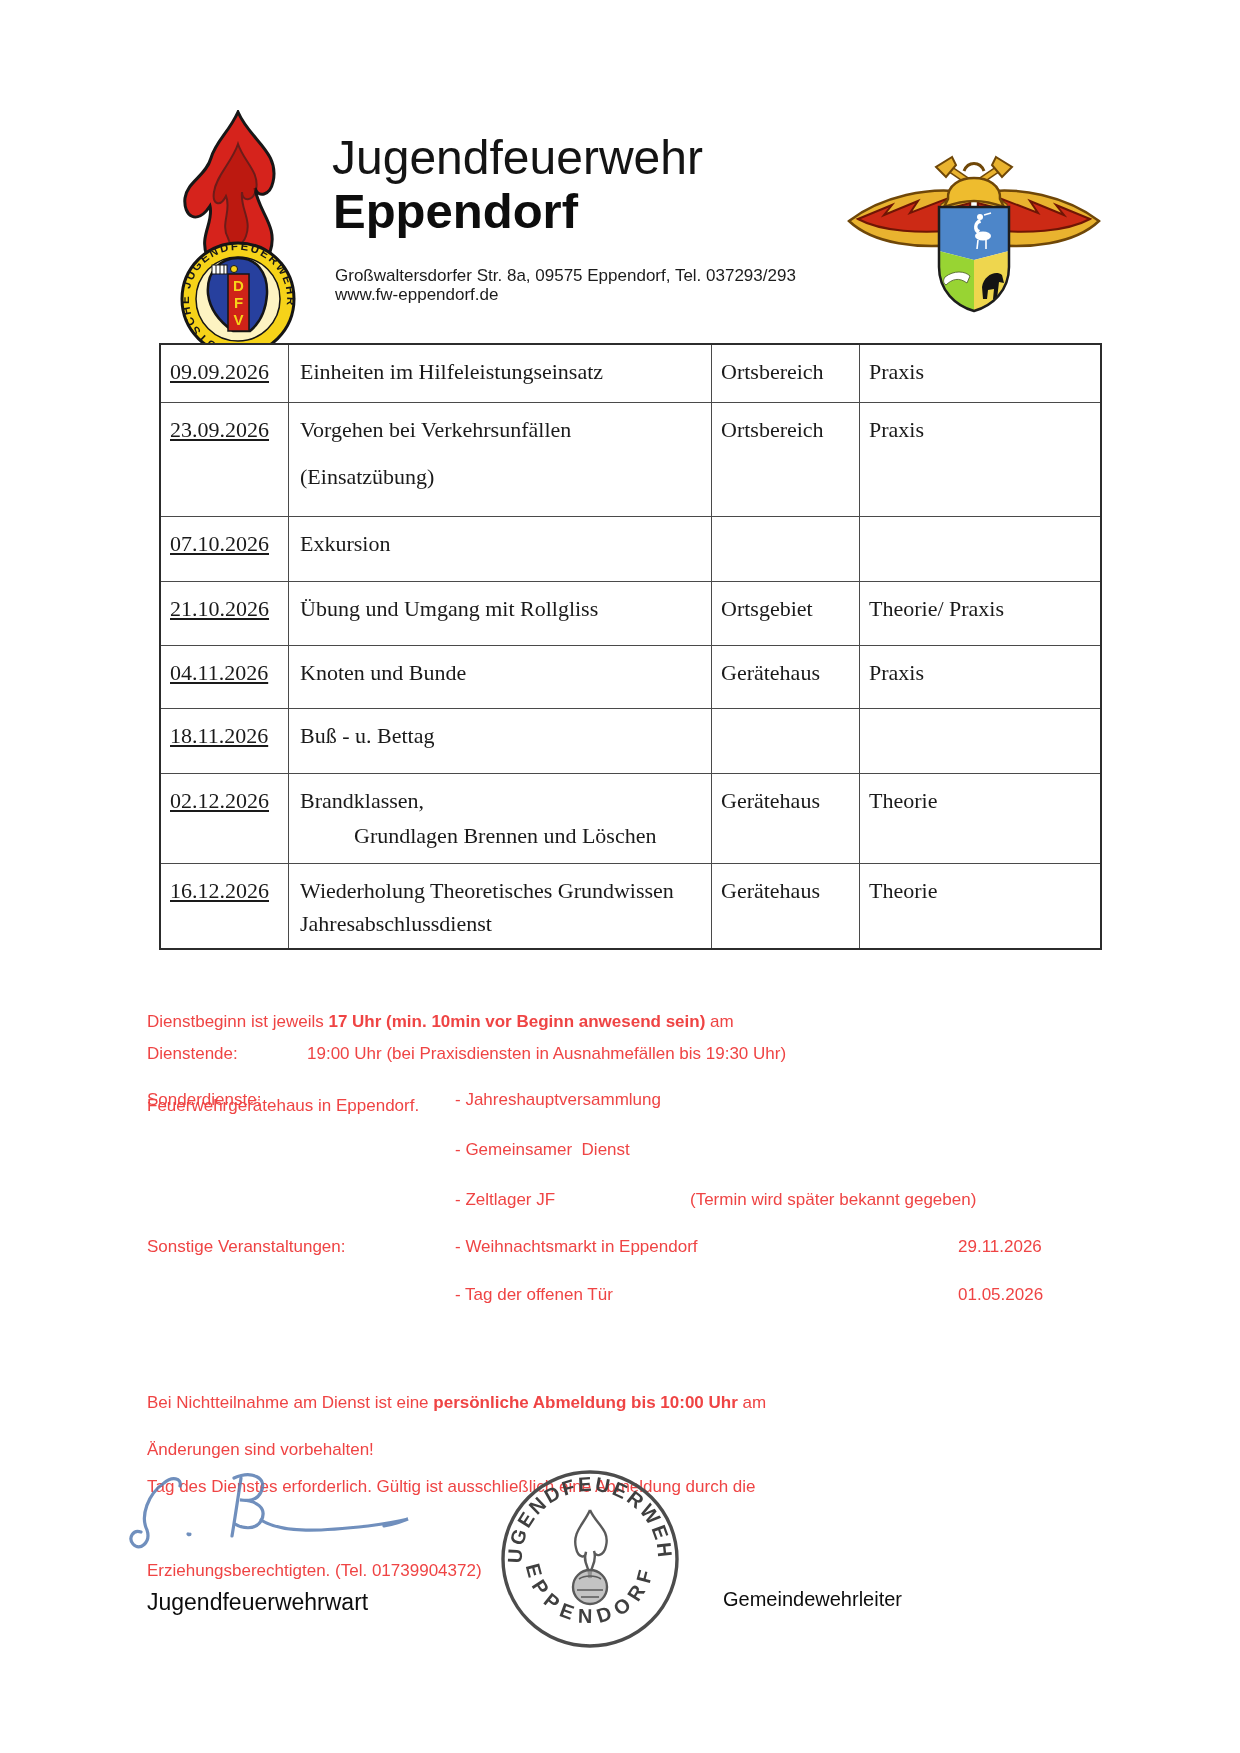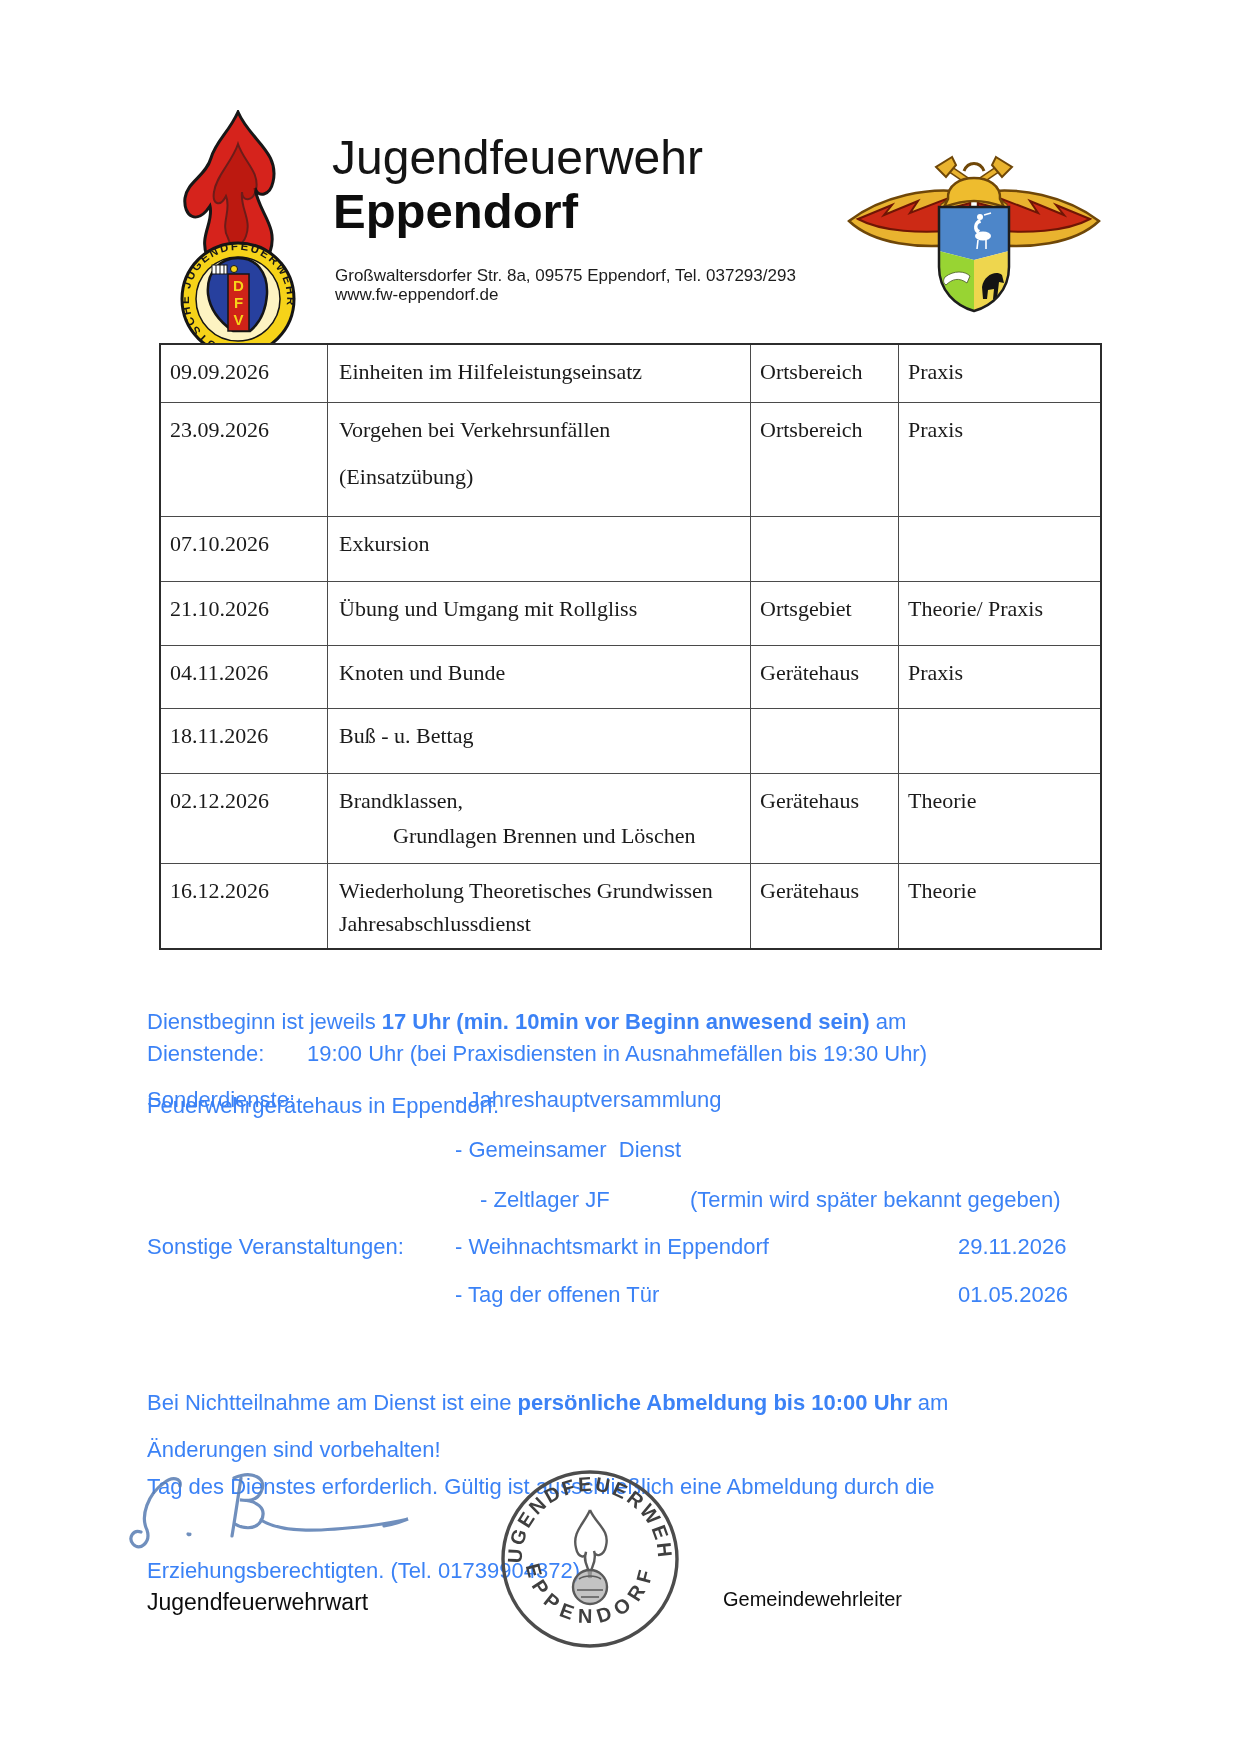--- a/index.html
+++ b/index.html
@@ -13,38 +13,38 @@
   #title2{left:333px;top:186px;font-size:49px;line-height:50px;font-weight:700;color:#0d0d0d;}
   #address{left:335px;top:266px;font-size:17px;line-height:19px;color:#1c1c1c;}
   
   #schedule{left:159px;top:343px;width:943px;border:2px solid #2c2c2c;box-sizing:border-box;
             font-family:"Liberation Serif",serif;font-size:22px;color:#1a1a1a;background:#fff;}
   .t-row{display:flex;box-sizing:border-box;border-bottom:1px solid #4a4a4a;}
   .t-row:last-child{border-bottom:none;}
   .r0{height:58px;}.r1{height:114px;}.r2{height:65px;}.r3{height:64px;}
   .r4{height:63px;}.r5{height:65px;}.r6{height:90px;}.r7{height:84px;}
   .cell{box-sizing:border-box;padding:12px 6px 0 9px;overflow:hidden;line-height:30px;}
-  .c-date{width:167px;border-right:1px solid #4a4a4a;}
+  .c-date{width:128px;border-right:1px solid #4a4a4a;text-decoration:underline;}
   .c-topic{width:423px;border-right:1px solid #4a4a4a;padding-left:11px;}
   .c-loc{width:148px;border-right:1px solid #4a4a4a;}
   .c-type{flex:1;}
   .topic-line{display:block;white-space:pre;}
   .r1 .topic-line + .topic-line{margin-top:17px;}
   .r6 .topic-line + .topic-line{margin-top:5px;text-align:center;}
   .r7 .topic-line + .topic-line{margin-top:3px;}
   
-  .note{font-size:22px;line-height:28px;color:#3b82f6;white-space:pre;}
+  .note{font-size:17px;line-height:28px;color:#ef4444;white-space:pre;}
   b{font-weight:700;}
   #p-begin{left:147px;top:952px;}
   #lbl-ende{left:147px;top:1040px;}
   #val-ende{left:307px;top:1040px;}
   #lbl-sonder{left:147px;top:1086px;}
   #sd-0{left:455px;top:1086px;}
   #sd-1{left:455px;top:1136px;}
-  #sd-2{left:480px;top:1186px;}
+  #sd-2{left:455px;top:1186px;}
   #sd-note{left:690px;top:1186px;}
   #lbl-sonstige{left:147px;top:1233px;}
   #sv-0{left:455px;top:1233px;}
   #sv-d0{left:958px;top:1233px;}
   #sv-1{left:455px;top:1281px;}
   #sv-d1{left:958px;top:1281px;}
   #p-abmeld{left:147px;top:1333px;}
   #p-aender{left:147px;top:1436px;}
   
   #signature{left:128px;top:1468px;}

